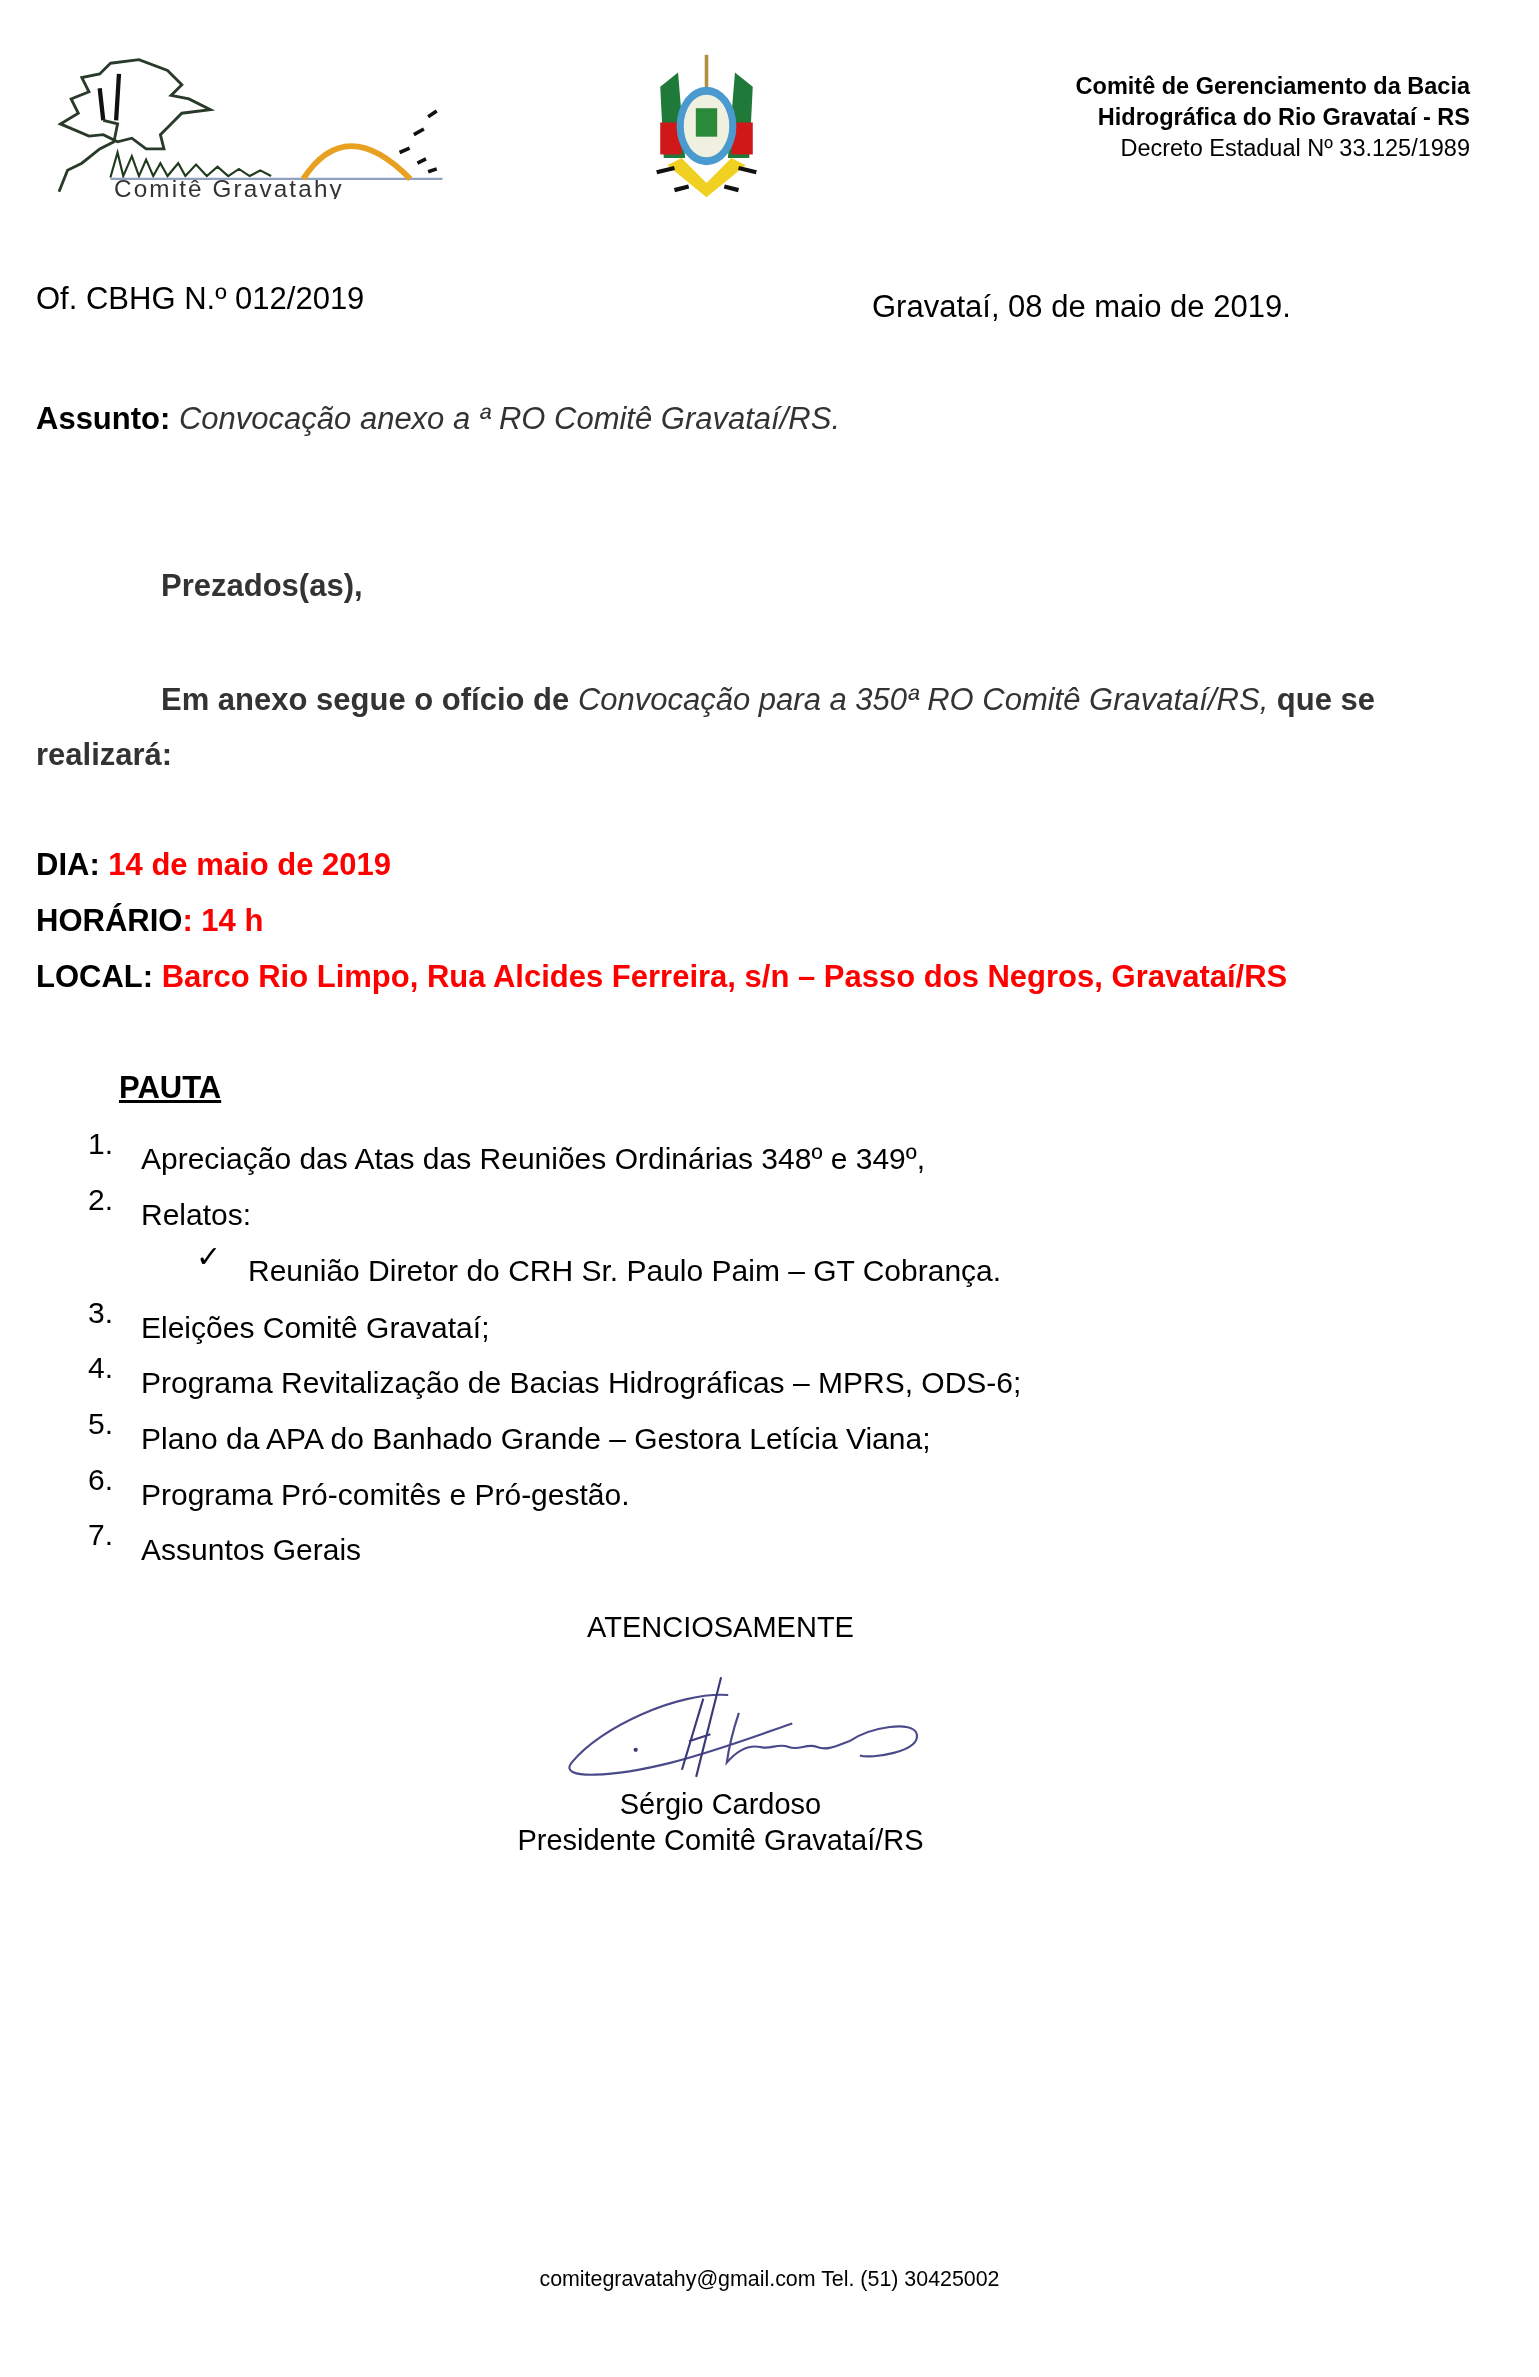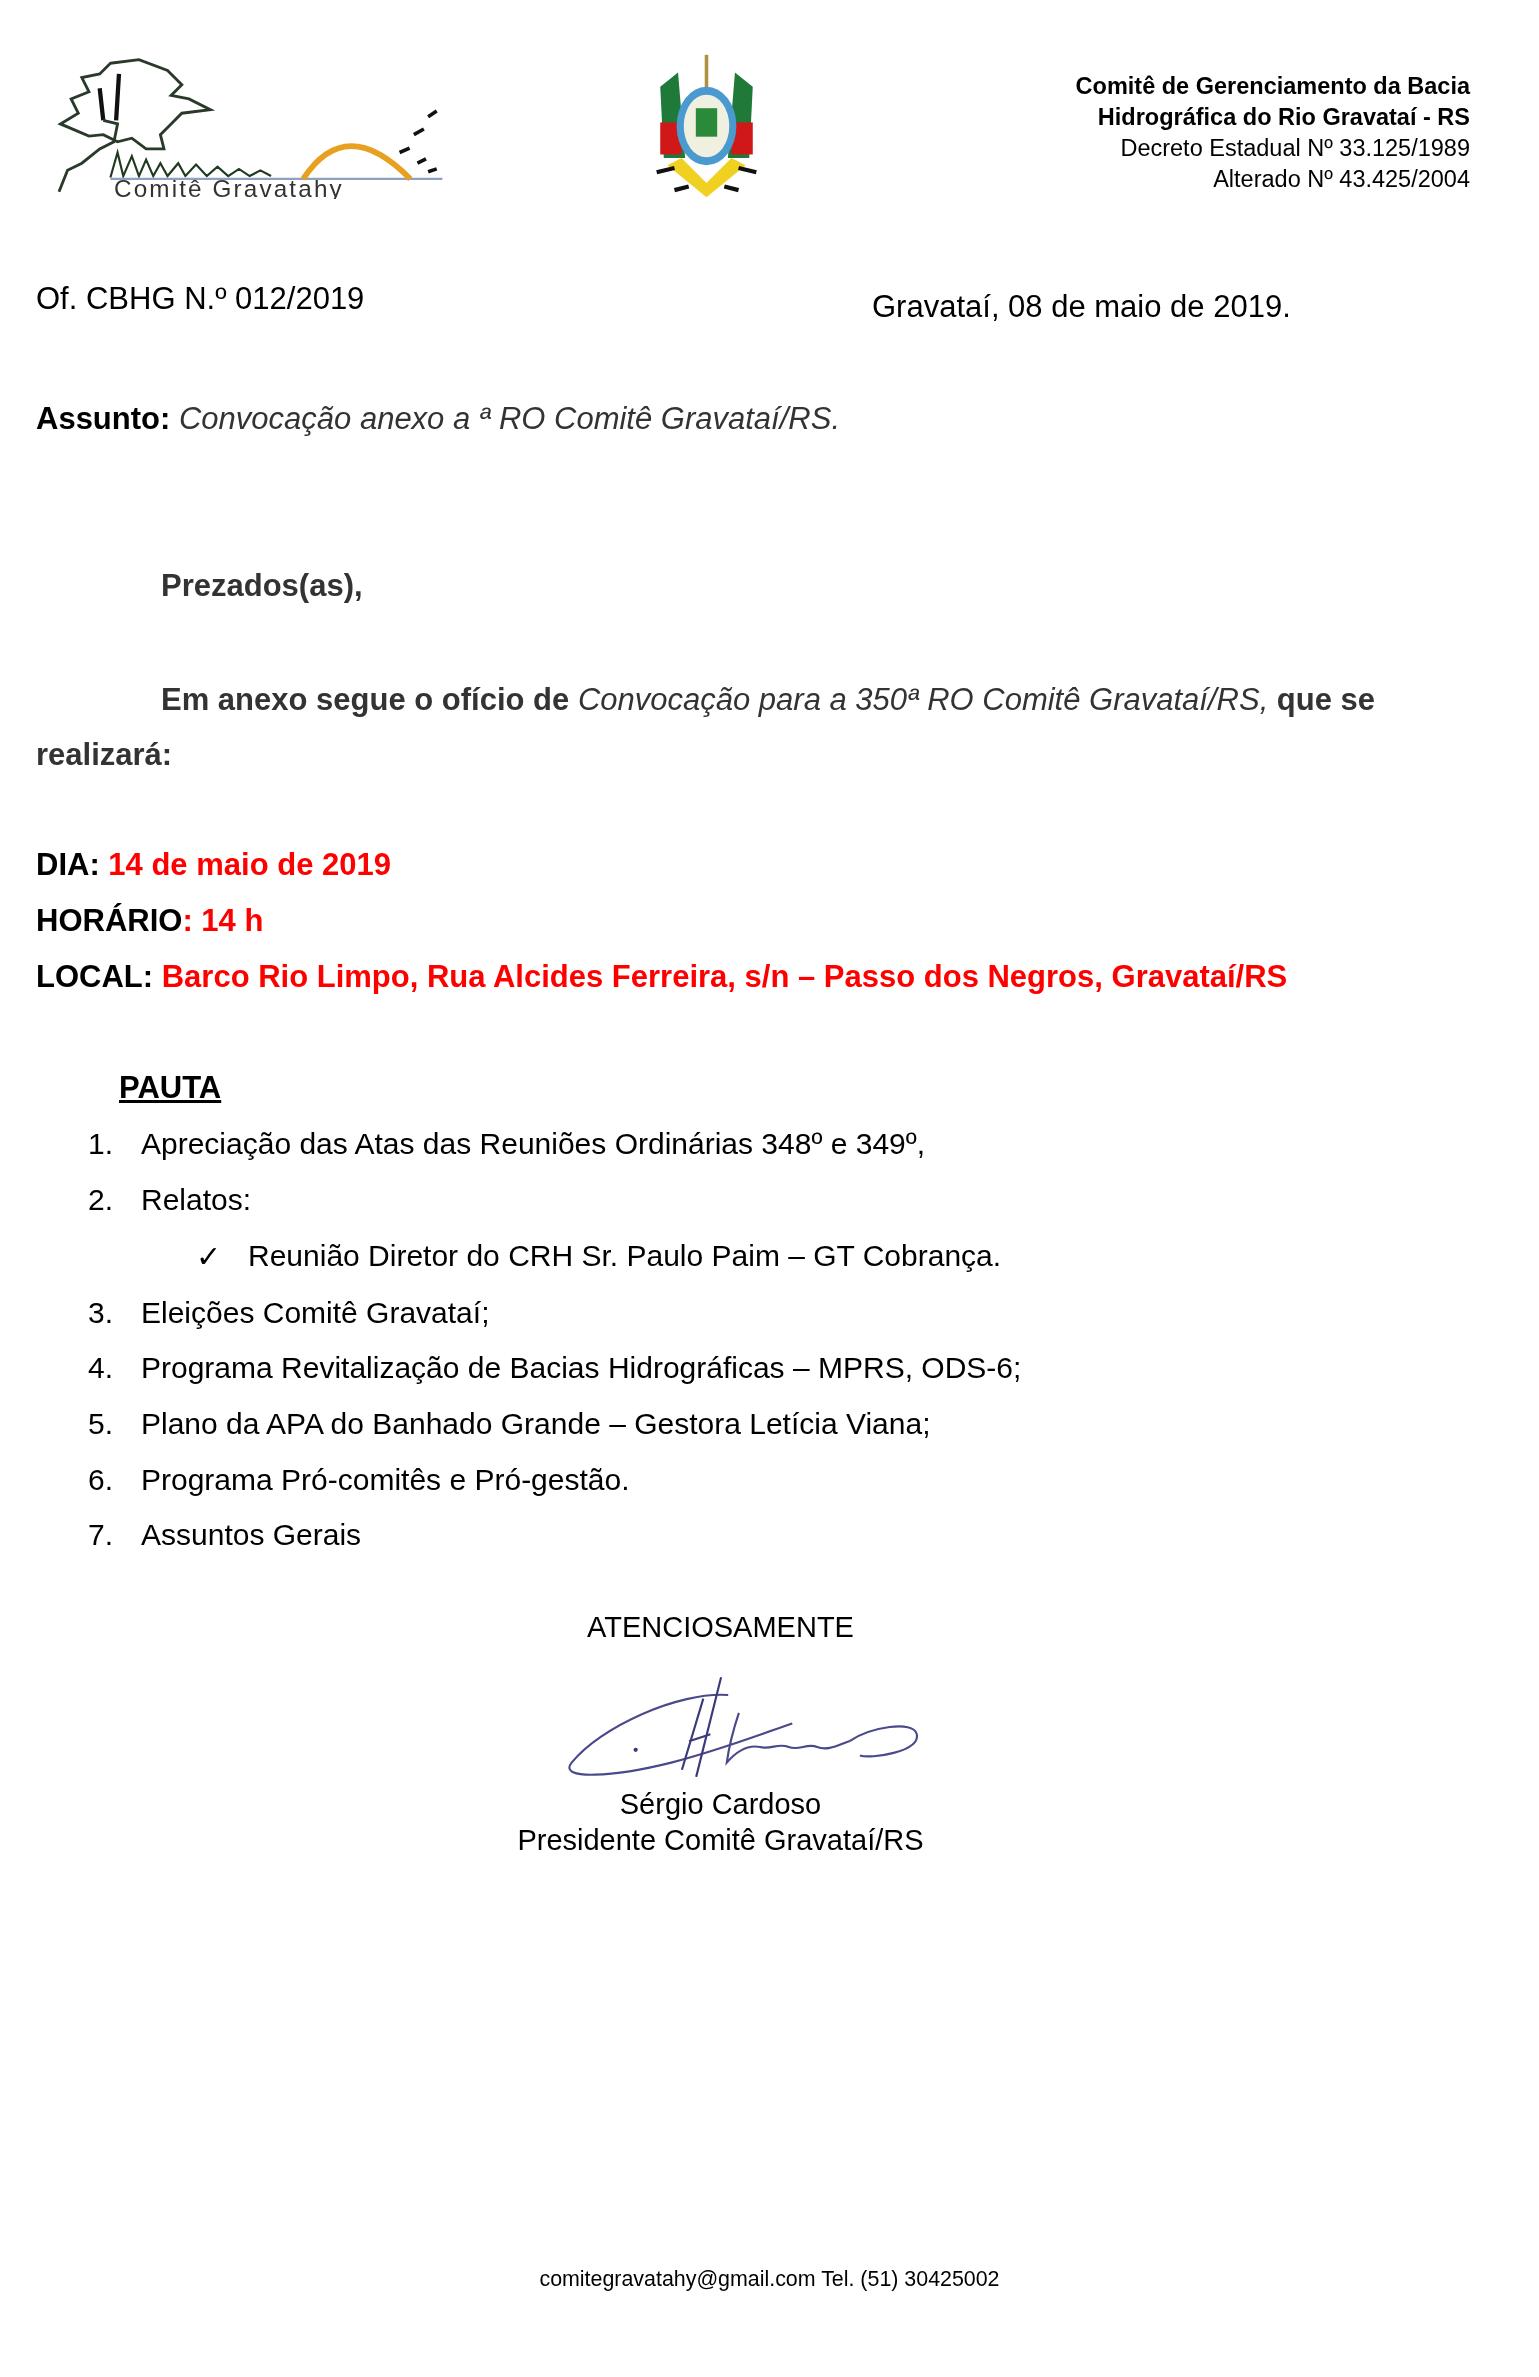--- a/index.html
+++ b/index.html
@@ -15,21 +15,21 @@
 
   
   .hdr-right { position: absolute; left: 956px; top: 71px; width: 514px; text-align: right; font-size: 23.5px; line-height: 31px; }
   .hdr-right div { white-space: nowrap; }
   .logo-left { position: absolute; left: 39px; top: 56px; width: 407px; height: 143px; }
   .logo-arms { position: absolute; left: 646px; top: 51px; width: 121px; height: 150px; }
 
   .body-text { font-size: 31px; line-height: 37px; }
 
   .list-num { position: absolute; left: 88px; font-size: 30px; }
-  .list-txt { position: absolute; left: 141px; font-size: 30px; white-space: nowrap; }
+  .list-txt { position: absolute; left: 141px; font-size: 30px; white-space: nowrap; margin-top: 15px; }
 
   .center-col { position: absolute; left: 435px; width: 571px; text-align: center; font-size: 29px; }
 
   .footer { position: absolute; left: 270px; width: 999px; text-align: center; font-size: 21.4px; line-height: 28.5px; top: 2265px; }
   .footer div { white-space: nowrap; }
 </style>
 </head>
 <body>
 
 <div class="logo-left">
@@ -64,21 +64,20 @@
     <rect x="70" y="80" width="30" height="40" fill="#2a8a3a"></rect>
     <path d="M30,160 L85,205 L140,160 L120,150 L85,185 L50,150 Z" fill="#f0d020"></path>
     <path d="M15,170 l25,-6 M130,164 l25,6 M40,195 l20,-5 M110,190 l20,5" stroke="#111" stroke-width="6"></path>
   </svg>
 </div>
 
 <div class="hdr-right">
   <div class="b">Comitê de Gerenciamento da Bacia</div>
   <div class="b">Hidrográfica do Rio Gravataí - RS</div>
   <div>Decreto Estadual Nº 33.125/1989</div>
-  <div>Alterado Nº 43.425/2004</div>
 </div>
 
 <div class="abs body-text" style="left:36px; top:280px;">Of. CBHG N.º 012/2019</div>
 <div class="abs body-text" style="left:872px; top:288px;">Gravataí, 08 de maio de 2019.</div>
 
 <div class="abs body-text" style="left:36px; top:400px;">
   <span class="b">Assunto:</span>
   <span class="i gray">Convocação anexo a ª RO Comitê Gravataí/RS.</span>
 </div>
 

